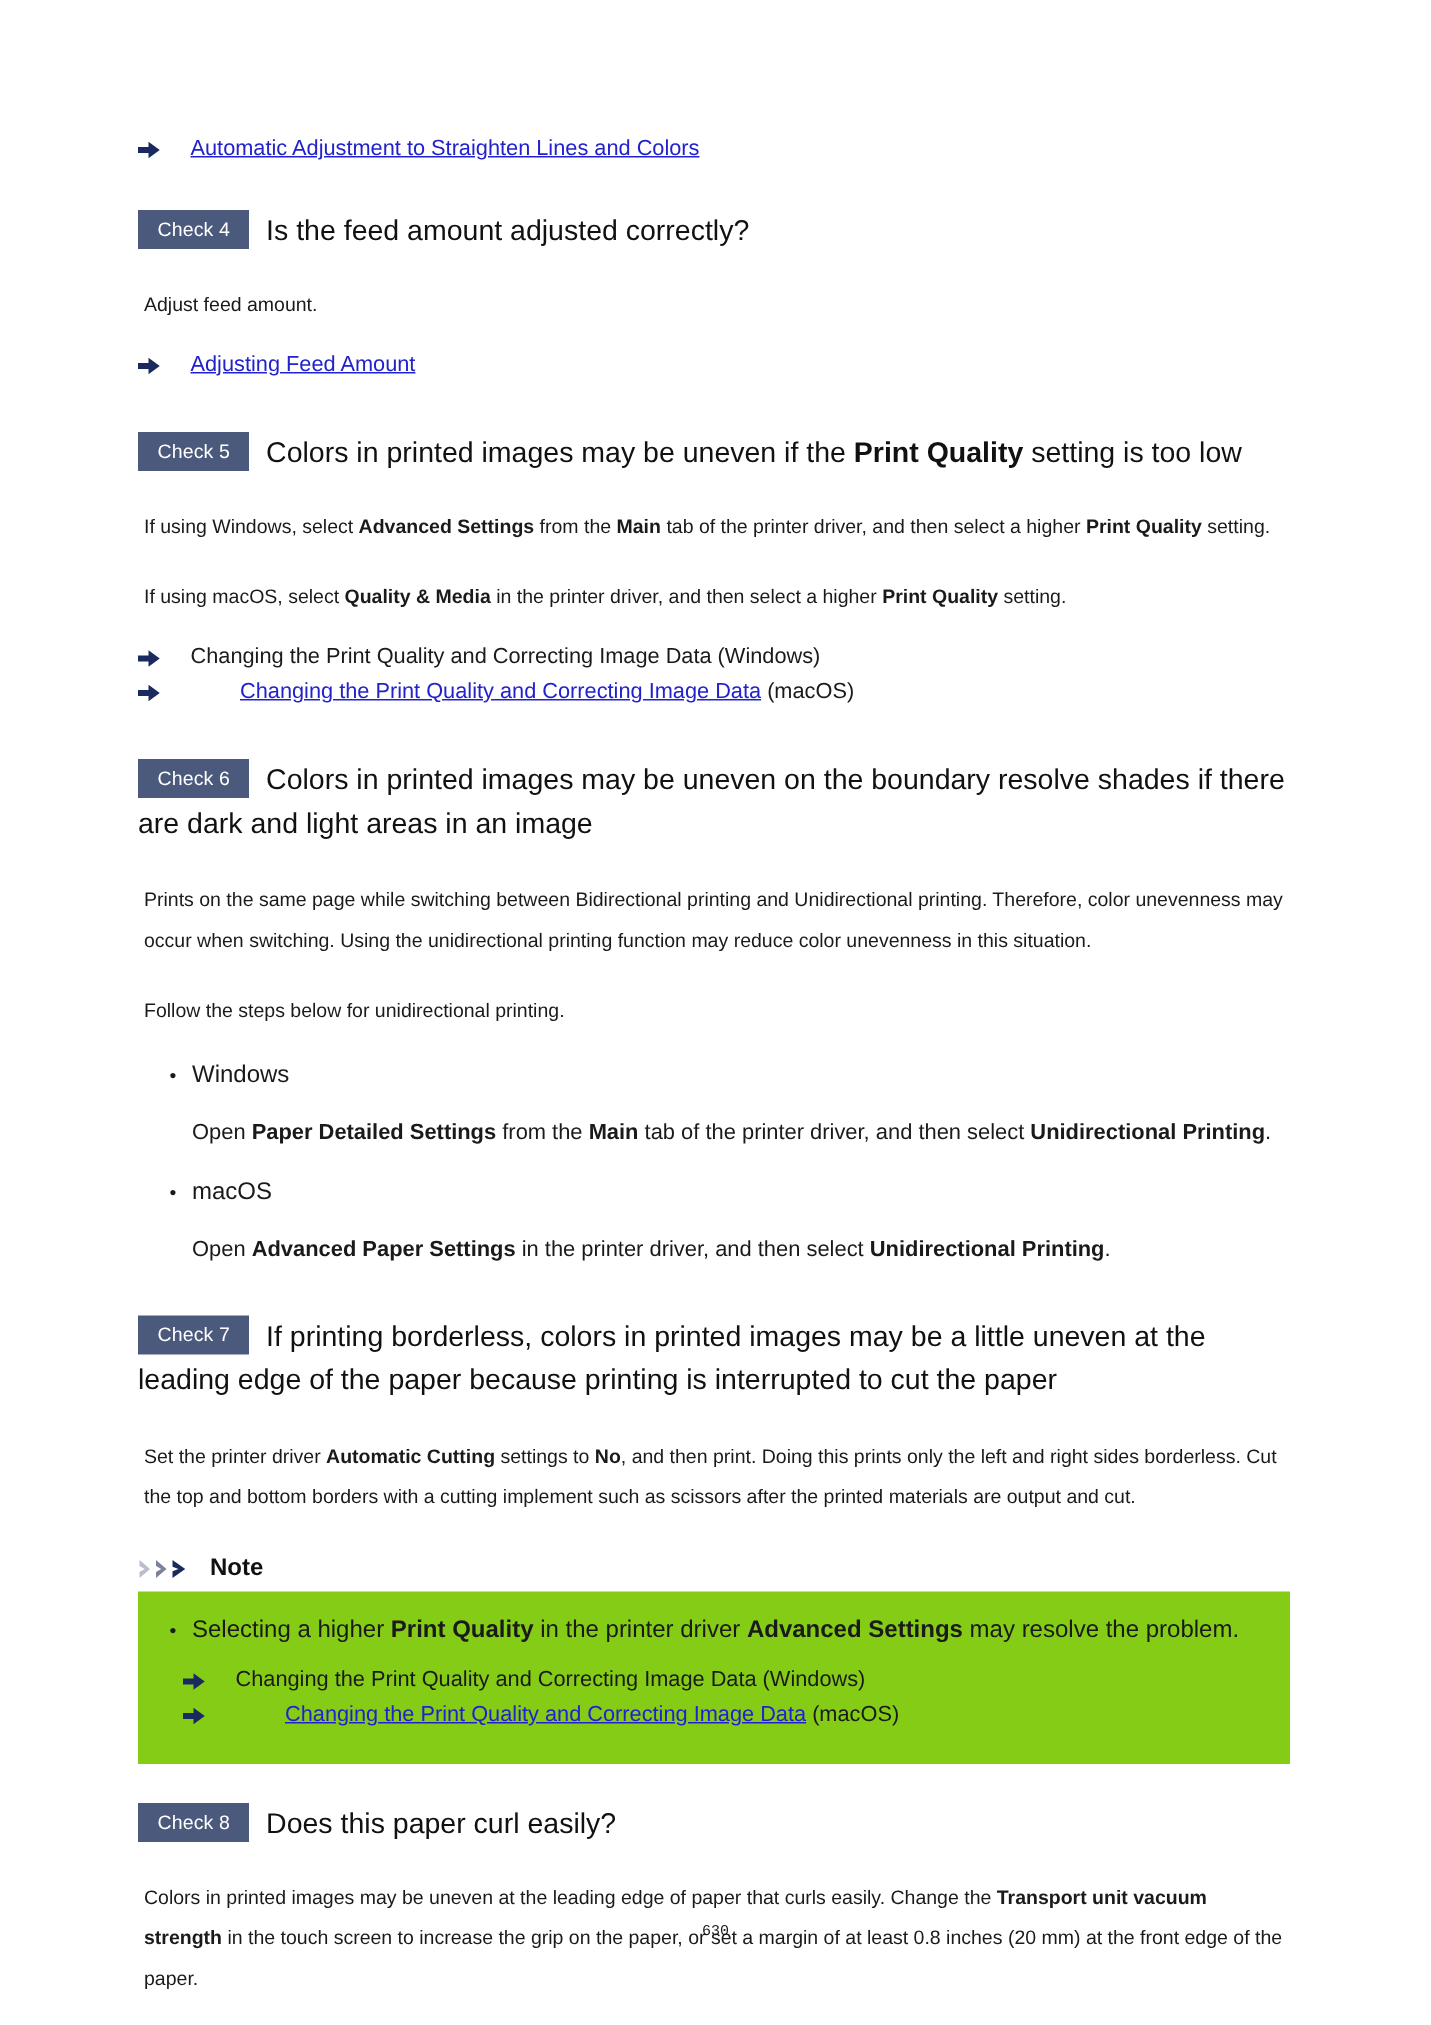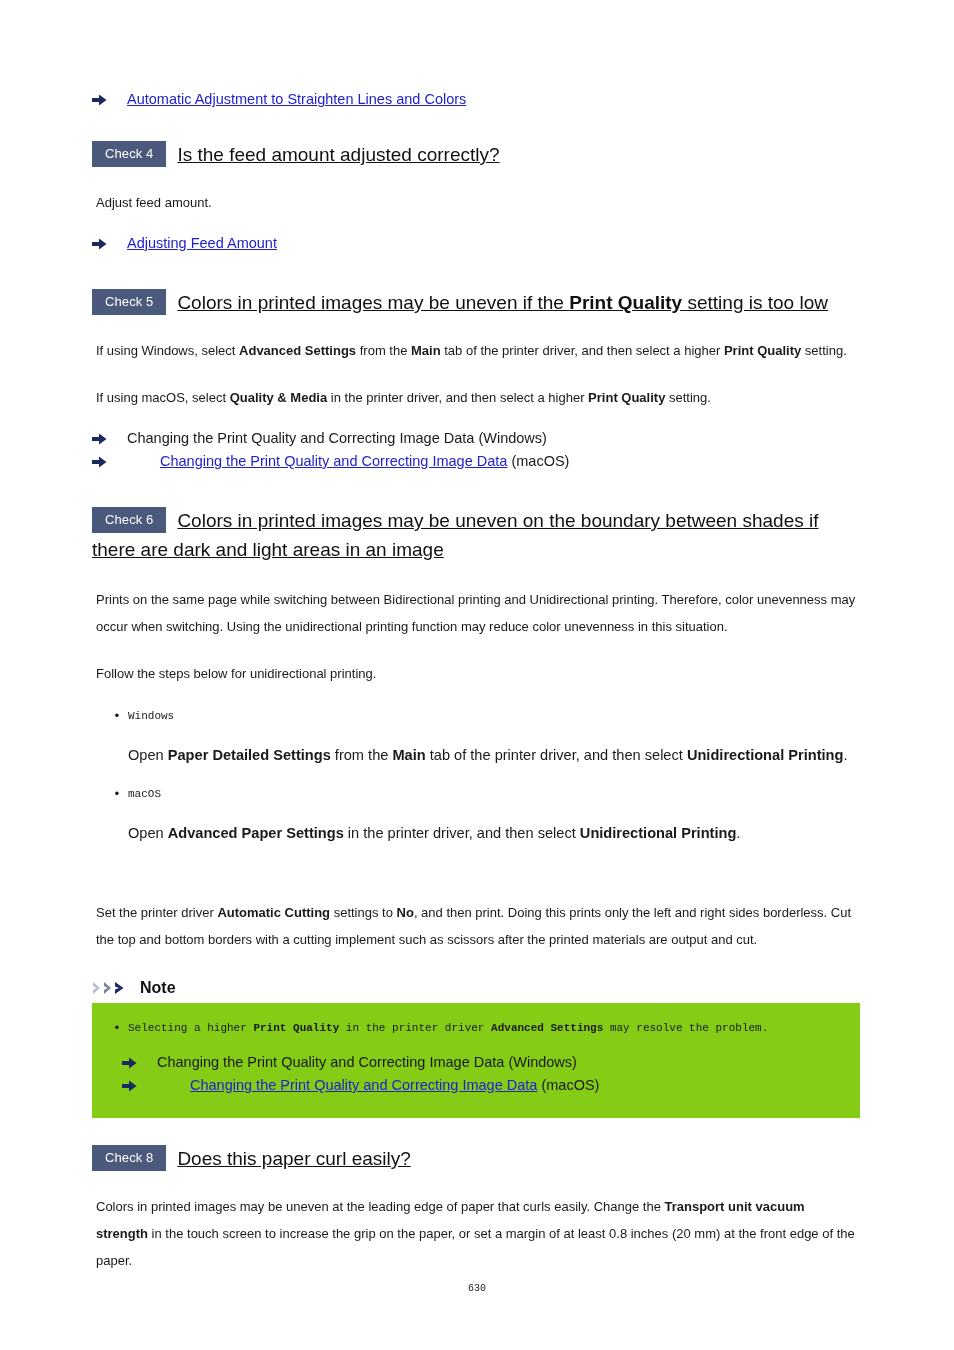--- a/index.html
+++ b/index.html
@@ -57,21 +57,20 @@
   }
 
   
   .check-head {
     display: block;
     margin: 0;
     line-height: 29px;
     font-size: 19px;
     color: #111111;
     font-weight: normal;
-    text-decoration: underline;
   }
   .badge {
     display: inline-block;
     background: #4b5a7c;
     color: #ffffff;
     font-size: 13px;
     font-family: "Liberation Sans", sans-serif;
     line-height: 13px;
     padding: 6px 13px 7px 13px;
     margin-right: 11px;
@@ -94,23 +93,22 @@
 
   
   ul.plain {
     list-style: none;
     margin: 0;
     padding: 0;
   }
   ul.plain > li {
     position: relative;
     padding-left: 36px;
-    font-size: 11px;
+    font-size: 16px;
     line-height: 27px;
-    font-family: Liberation Mono, monospace;
   }
   ul.plain > li::before {
     content: "\2022";
     position: absolute;
     left: 21px;
     top: 0;
     font-size: 13px;
     color: #1a1a1a;
   }
   .sub-para {
@@ -219,41 +217,44 @@
         <svg width="15" height="12" viewBox="0 0 15 12">
             <path d="M0 4 H7 V0.5 L14.5 6 L7 11.5 V8 H0 Z" fill="#1b2a5e"></path>
           </svg>
       </span>
       <span class="arrow-text"><span class="link">Changing the Print Quality and Correcting Image Data</span><span> (macOS)</span></span>
     </div>
 
     <div class="sp-34"></div>
 
     <div class="check-head">
-      <span class="badge">Check 6</span><span class="check-title">Colors in printed images may be uneven on the boundary between shades if there are dark and light areas in an image</span>
+      <span class="badge">Check 6</span><span class="check-title">Colors in printed images may be uneven on the boundary resolve shades if there are dark and light areas in an image</span>
     </div>
     <div class="sp-18"></div>
     <p class="para">Prints on the same page while switching between Bidirectional printing and Unidirectional printing. Therefore, color unevenness may occur when switching. Using the unidirectional printing function may reduce color unevenness in this situation.</p>
     <div class="sp-12"></div>
     <p class="para">Follow the steps below for unidirectional printing.</p>
     <div class="sp-12"></div>
     <ul class="plain">
       <li>Windows</li>
     </ul>
     <div class="sp-12"></div>
     <div class="sub-para"><span>Open </span><b>Paper Detailed Settings</b><span> from the </span><b>Main</b><span> tab of the printer driver, and then select </span><b>Unidirectional Printing</b><span>.</span></div>
     <div class="sp-12"></div>
     <ul class="plain">
       <li>macOS</li>
     </ul>
     <div class="sp-12"></div>
     <div class="sub-para"><span>Open </span><b>Advanced Paper Settings</b><span> in the printer driver, and then select </span><b>Unidirectional Printing</b><span>.</span></div>
 
     <div class="sp-30"></div>
 
+    <div class="check-head">
+      <span class="badge">Check 7</span><span class="check-title">If printing borderless, colors in printed images may be a little uneven at the leading edge of the paper because printing is interrupted to cut the paper</span>
+    </div>
     <div class="sp-18"></div>
     <p class="para"><span>Set the printer driver </span><b>Automatic Cutting</b><span> settings to </span><b>No</b><span>, and then print. Doing this prints only the left and right sides borderless. Cut the top and bottom borders with a cutting implement such as scissors after the printed materials are output and cut.</span></p>
 
     <div class="sp-22"></div>
 
     <div class="note-head">
       <span class="note-chevrons">
         <svg width="40" height="16" viewBox="0 0 40 16">
           <path d="M1 2 L8 8 L1 14 L1 10 L4.5 8 L1 6 Z" fill="#b9bdcc"></path>
           <path d="M12 2 L19 8 L12 14 L12 10 L15.5 8 L12 6 Z" fill="#7c8399"></path>

